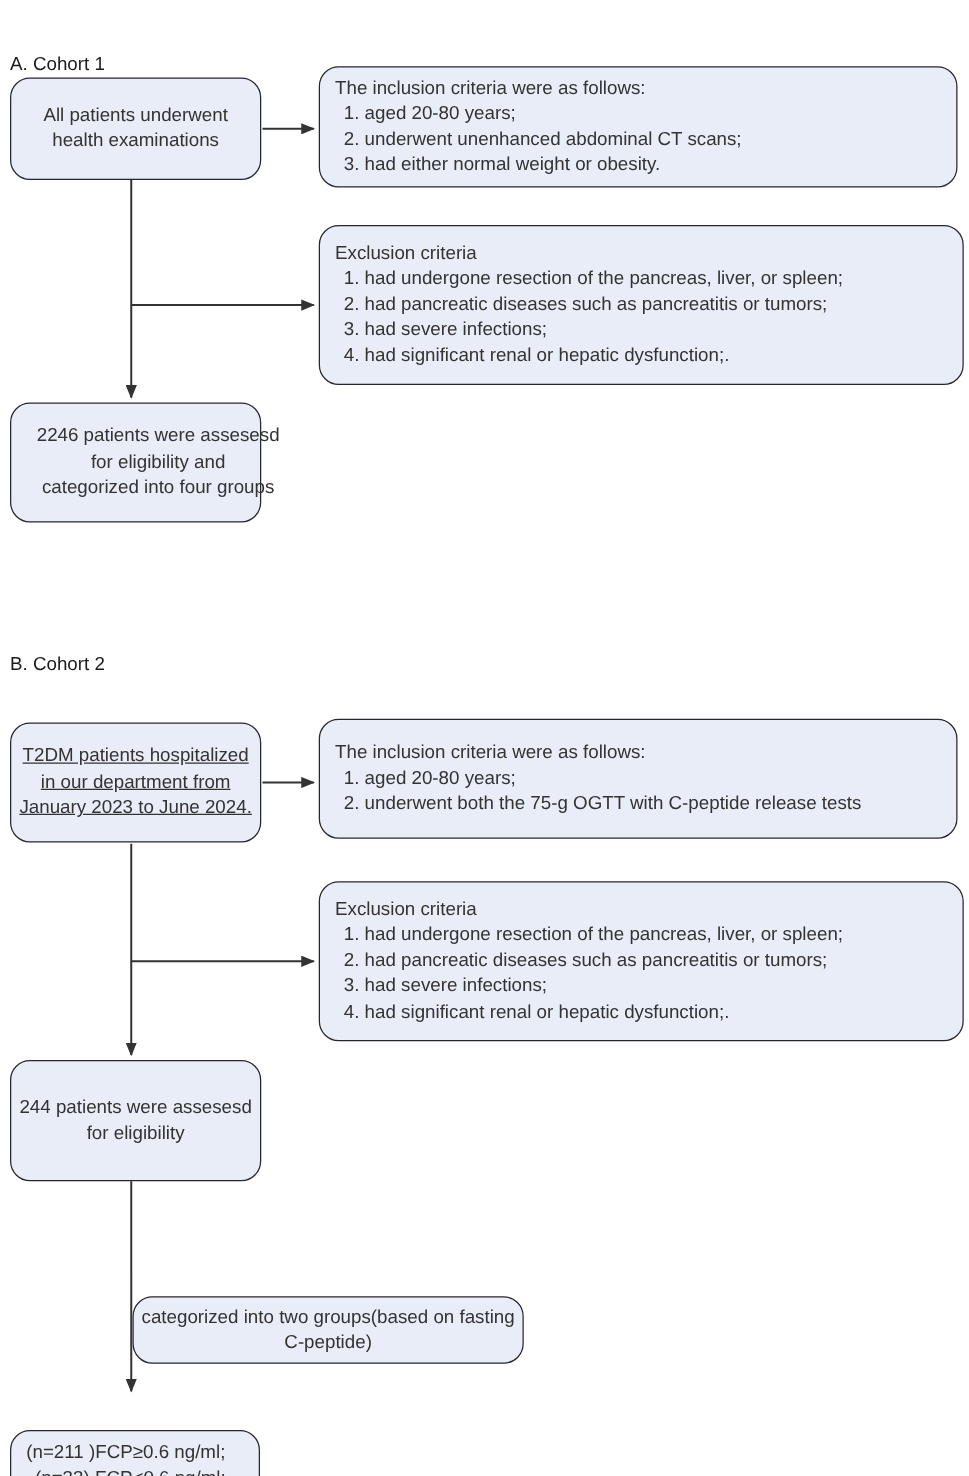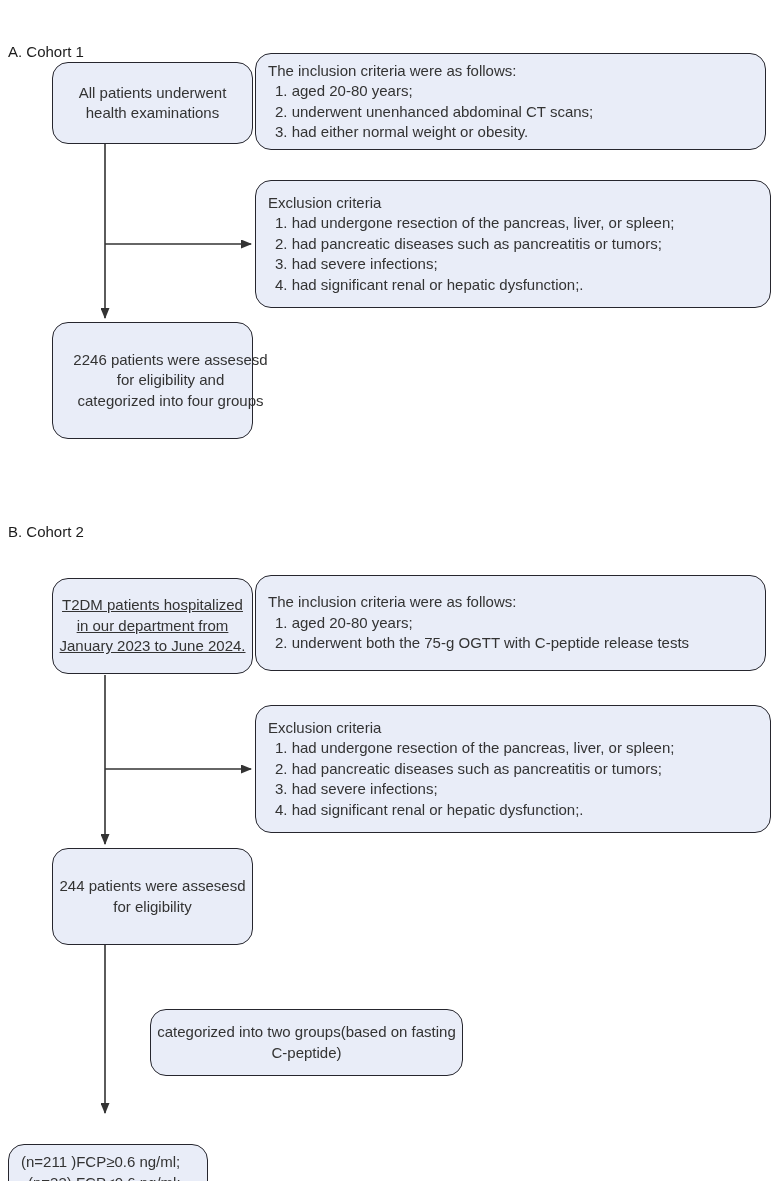--- a/index.html
+++ b/index.html
@@ -45,21 +45,20 @@
     line-height: 1.36;
     color: var(--text-color);
   }
   .node.center {
     display: flex;
     flex-direction: column;
     justify-content: center;
     align-items: center;
     text-align: center;
     padding: 6px 8px;
-    margin-left: 44px;
   }
   .node.left {
     display: flex;
     flex-direction: column;
     justify-content: center;
     text-align: left;
     padding: 8px 12px;
   }
   .node [data-name="text-line"] { white-space: nowrap; }
   .node.left [data-name="text-line"]:not(:first-child) { padding-left: 7px; }
@@ -103,21 +102,21 @@
     </div>
 
   <div class="node left" style="left:255px; top:180px; width:516px; height:128px;" data-name="cohort1-exclusion-box">
       <div data-name="text-line">Exclusion criteria</div>
       <div data-name="text-line">1. had undergone resection of the pancreas, liver, or spleen;</div>
       <div data-name="text-line">2. had pancreatic diseases such as pancreatitis or tumors;</div>
       <div data-name="text-line">3. had severe infections;</div>
       <div data-name="text-line">4. had significant renal or hepatic dysfunction;.</div>
     </div>
 
-  <div class="node center" style="left:8px; top:322px; width:201px; height:117px;padding-left:44px;" data-name="cohort1-outcome-box">
+  <div class="node center" style="left:8px; top:322px; width:201px; height:96px;padding-left:44px;" data-name="cohort1-outcome-box">
       <div data-name="text-line">2246 patients were assesesd</div>
       <div data-name="text-line">for eligibility and</div>
       <div data-name="text-line">categorized into four groups</div>
     </div>
 
   <div class="section-title" style="left:8px; top:523px;" data-name="cohort2-title">B. Cohort 2</div>
 
   <div class="node center" style="left:8px; top:578px; width:201px; height:96px;text-decoration:underline;" data-name="cohort2-start-box">
       <div data-name="text-line">T2DM patients hospitalized</div>
       <div data-name="text-line">in our department from</div>
@@ -136,21 +135,21 @@
       <div data-name="text-line">2. had pancreatic diseases such as pancreatitis or tumors;</div>
       <div data-name="text-line">3. had severe infections;</div>
       <div data-name="text-line">4. had significant renal or hepatic dysfunction;.</div>
     </div>
 
   <div class="node center" style="left:8px; top:848px; width:201px; height:97px;" data-name="cohort2-assessed-box">
       <div data-name="text-line">244 patients were assesesd</div>
       <div data-name="text-line">for eligibility</div>
     </div>
 
-  <div class="node center" style="left:106px; top:1009px; width:313px; height:67px;" data-name="cohort2-grouping-box">
+  <div class="node center" style="left:106px; top:1037px; width:313px; height:54px;" data-name="cohort2-grouping-box">
       <div data-name="text-line">categorized into two groups(based on fasting</div>
       <div data-name="text-line">C-peptide)</div>
     </div>
 
   <div class="node left" style="left:8px; top:1144px; width:200px; height:57px;" data-name="cohort2-result-box">
       <div data-name="text-line">(n=211 )FCP≥0.6 ng/ml;</div>
       <div data-name="text-line">(n=33) FCP&lt;0.6 ng/ml;</div>
     </div>
 
 </div>

